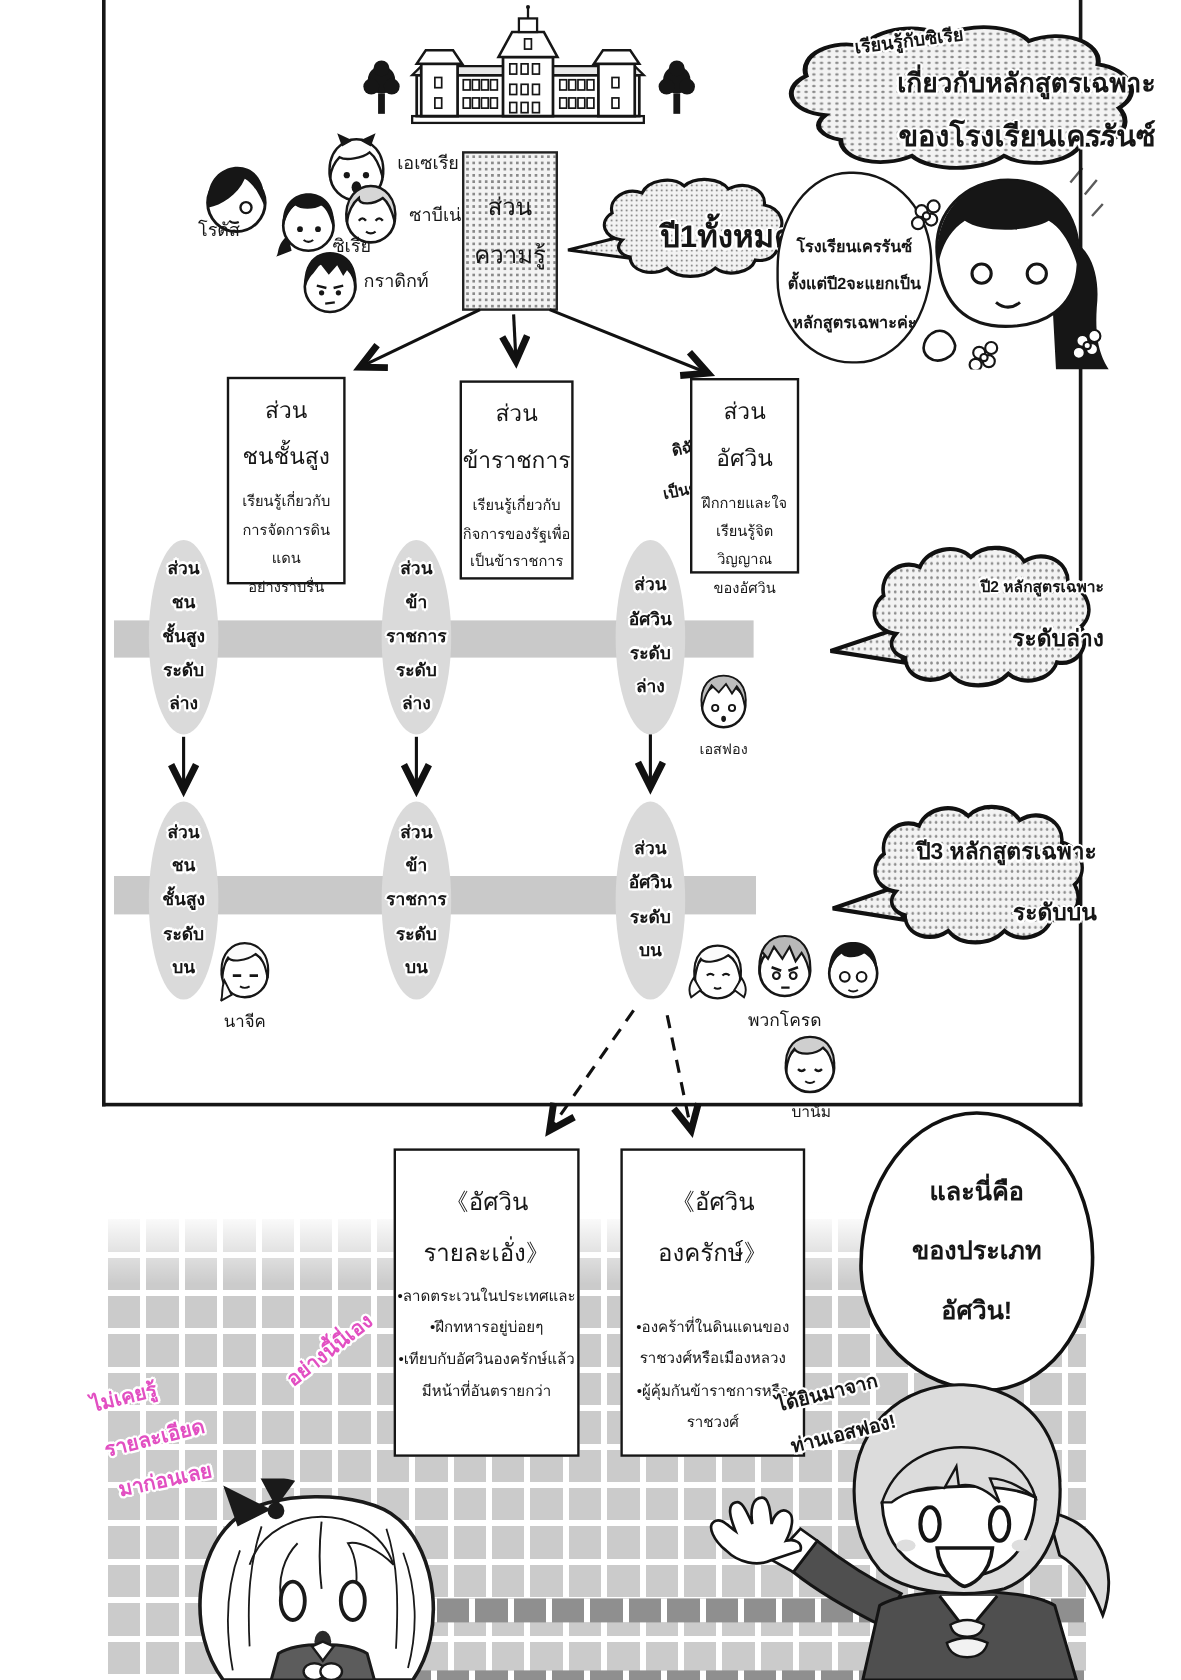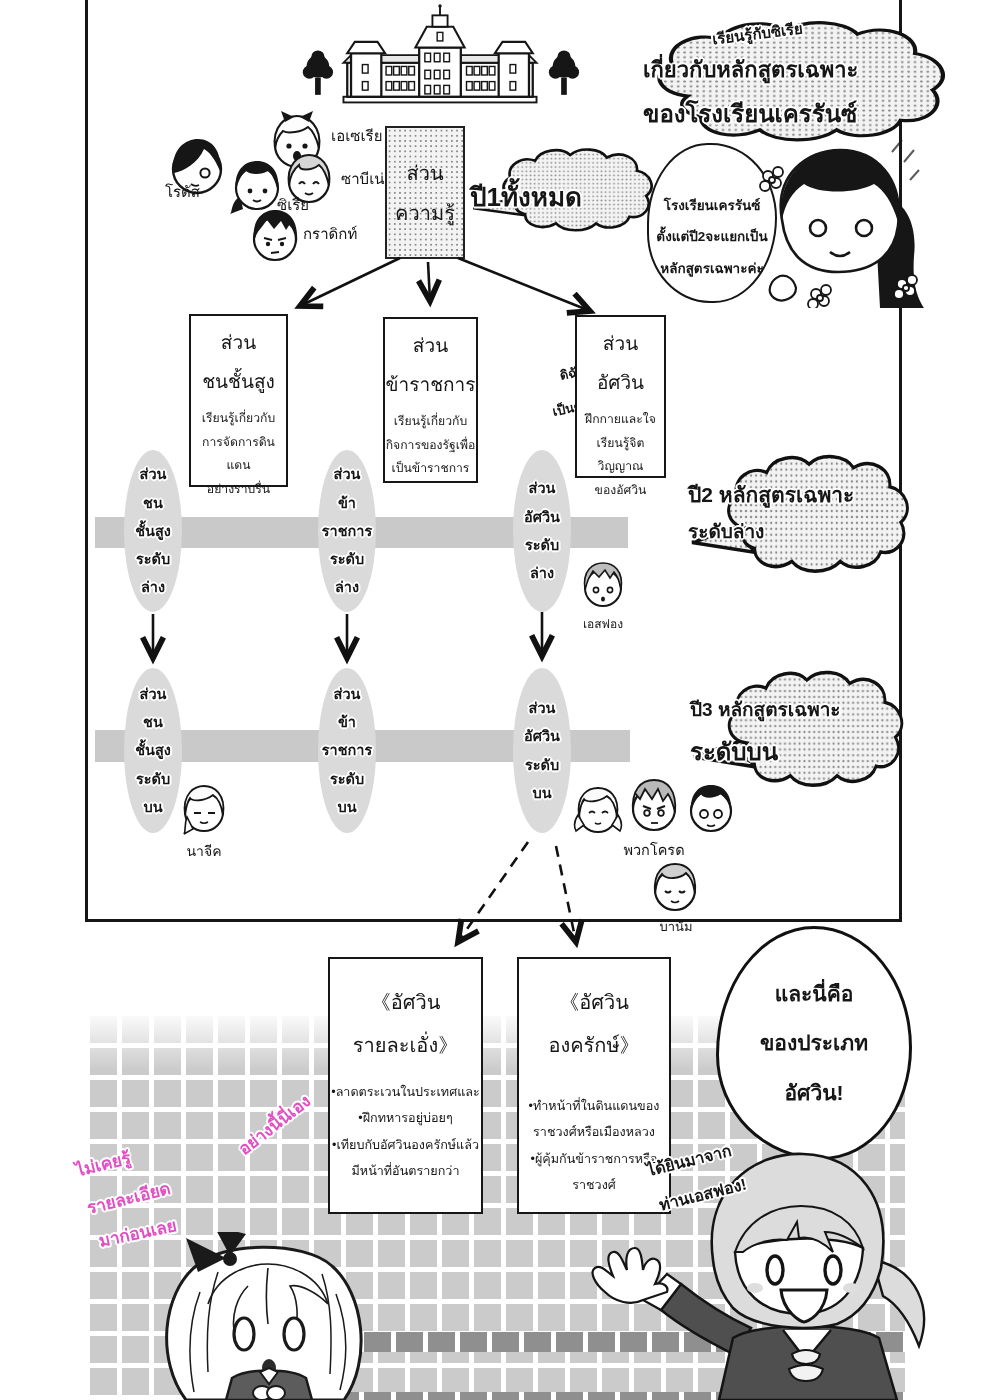--- a/index.html
+++ b/index.html
@@ -18,23 +18,23 @@
   .tiles-dark{background-color:#8f8f8f;
     background-image:repeating-linear-gradient(90deg,#fff 0 5px,rgba(255,255,255,0) 5px 32px)}
   .box{background:#fff;border:2.5px solid #161616;text-align:center}
   .bx-title{font-size:19px;line-height:2.05;padding-top:8px;font-weight:500}
   .bx-desc{font-size:12.2px;line-height:1.95;margin-top:5px}
   .ellipse{background:#dadada;border-radius:50%;display:flex;align-items:center;
     justify-content:center;text-align:center;z-index:2}
   .ell-txt{font-size:14.5px;font-weight:bold;line-height:1.95}
   .band{background:#c9c9c9;z-index:1}
   .name-label{font-size:15px;white-space:nowrap}
-  .cloud-txt{position:absolute;left:0;right:0;text-align:left;font-weight:bold}
+  .cloud-txt{position:absolute;left:0;right:0;text-align:right;font-weight:bold}
   .kt-title{font-size:20px;line-height:2.15;padding-top:22px;font-weight:500}
-  .kt-lines{font-size:12.6px;line-height:2.1;margin-top:12px}
+  .kt-lines{font-size:12.6px;line-height:2.1;margin-top:0}
   .note{font-weight:bold;white-space:nowrap}
   .pink{color:#e24fc2}
   svg{display:block}
 </style>
 </head>
 <body>
 
 <div id="page">
 
   <div class="abs" style="left:85px;top:-6px;width:817px;height:928px;border:3px solid #161616;border-top:none"></div>
@@ -306,21 +306,21 @@
     <svg width="232" height="128" viewBox="-30 -4 230 108" preserveAspectRatio="none">
       <defs>
           <pattern id="dotsC" width="5" height="5" patternUnits="userSpaceOnUse">
         <rect width="5" height="5" fill="#f3f3f3"></rect>
             <circle cx="2.5" cy="2.5" r="1.1" fill="#8a8a8a"></circle>
           </pattern>
         </defs>
       <path d="M30,58 L-26,74 L34,82 Z" fill="url(#dotsC)" stroke="#111" stroke-width="3"></path>
       <path d="M28,62 C10,60 4,44 18,35 C14,20 32,9 48,15 C54,2 78,-2 90,8 C102,-2 126,0 134,11 C152,2 172,12 170,27 C186,30 194,47 181,57 C190,70 178,85 161,82 C156,95 133,99 121,90 C109,101 83,101 73,90 C57,99 36,93 36,79 C27,77 20,70 28,62 Z" fill="url(#dotsC)" stroke="#111" stroke-width="3"></path>
     </svg>
-    <div class="cloud-txt outline-w" style="top:28px;font-size:21px">ปี2 หลักสูตรเฉพาะ</div>
+    <div class="cloud-txt outline-w" style="top:28px;font-size:13px">ปี2 หลักสูตรเฉพาะ</div>
     <div class="cloud-txt outline-w" style="top:66px;font-size:19px">ระดับล่าง</div>
   </div>
 
   <div class="abs band" style="left:95px;top:730px;width:535px;height:32px"></div>
 
   <div class="abs ellipse" style="left:124px;top:668px;width:58px;height:165px">
     <div class="ell-txt outline-w">
       <div>ส่วน</div>
       <div>ชน</div>
       <div>ชั้นสูง</div>
@@ -360,21 +360,21 @@
       <defs>
           <pattern id="dotsD" width="5" height="5" patternUnits="userSpaceOnUse">
         <rect width="5" height="5" fill="#f3f3f3"></rect>
             <circle cx="2.5" cy="2.5" r="1.1" fill="#8a8a8a"></circle>
           </pattern>
         </defs>
       <path d="M30,58 L-26,74 L34,82 Z" fill="url(#dotsD)" stroke="#111" stroke-width="3"></path>
       <path d="M28,62 C10,60 4,44 18,35 C14,20 32,9 48,15 C54,2 78,-2 90,8 C102,-2 126,0 134,11 C152,2 172,12 170,27 C186,30 194,47 181,57 C190,70 178,85 161,82 C156,95 133,99 121,90 C109,101 83,101 73,90 C57,99 36,93 36,79 C27,77 20,70 28,62 Z" fill="url(#dotsD)" stroke="#111" stroke-width="3"></path>
     </svg>
     <div class="cloud-txt outline-w" style="top:28px;font-size:19px">ปี3 หลักสูตรเฉพาะ</div>
-    <div class="cloud-txt outline-w" style="top:66px;font-size:24px">ระดับบน</div>
+    <div class="cloud-txt outline-w" style="top:79px;font-size:19px">ระดับบน</div>
   </div>
 
   <svg class="abs" style="left:572px;top:785px" width="52" height="52" viewBox="0 0 52 52">
     <circle cx="26" cy="28" r="19" fill="#fff" stroke="#161616" stroke-width="2"></circle>
     <path d="M7,31 C4,9 17,3 26,3 C36,3 48,10 45,31 C43,19 40,14 35,11 C27,17 15,18 12,14 C9,18 8,24 7,31 Z" fill="#fbfbfb" stroke="#161616" stroke-width="1.8"></path>
     <path d="M6,30 C2,36 2,42 4,46 L12,40 Z M46,30 C50,36 50,42 48,46 L40,40 Z" fill="#fbfbfb" stroke="#161616" stroke-width="1.6"></path>
     <path d="M17,28 q3,-3 6,0 M30,28 q3,-3 6,0" fill="none" stroke="#161616" stroke-width="1.8"></path>
     <path d="M23,38 q3,2 6,0" fill="none" stroke="#161616" stroke-width="1.6"></path>
   </svg>
   <svg class="abs" style="left:625px;top:776px" width="58" height="58" viewBox="0 0 58 58">
@@ -418,21 +418,21 @@
       <div>•เทียบกับอัศวินองครักษ์แล้ว</div>
       <div>มีหน้าที่อันตรายกว่า</div>
     </div>
   </div>
   <div class="abs box" style="left:517px;top:957px;width:154px;height:257px;border-width:2px">
     <div class="kt-title">
       <div>《อัศวิน</div>
       <div>องครักษ์》</div>
     </div>
     <div class="kt-lines" style="margin-top:26px">
-      <div>•ทำหน้าที่ในดินแดนของ</div>
+      <div>•องคร้าที่ในดินแดนของ</div>
       <div>ราชวงศ์หรือเมืองหลวง</div>
       <div>•ผู้คุ้มกันข้าราชการหรือ</div>
       <div>ราชวงศ์</div>
     </div>
   </div>
 
   <div class="abs" style="left:716px;top:926px;width:196px;height:234px;background:#fff;border:3px solid #111;
               border-radius:50% 50% 46% 54%/55% 52% 48% 45%;display:flex;flex-direction:column;
               justify-content:center;text-align:center;font-size:21px;font-weight:bold;line-height:2.35;z-index:4">
     <div>และนี่คือ</div>

